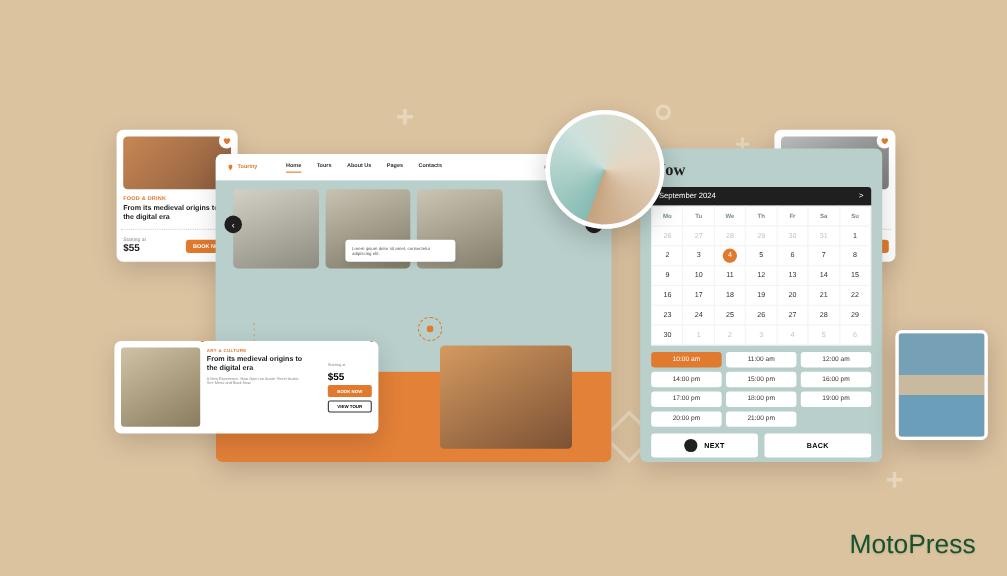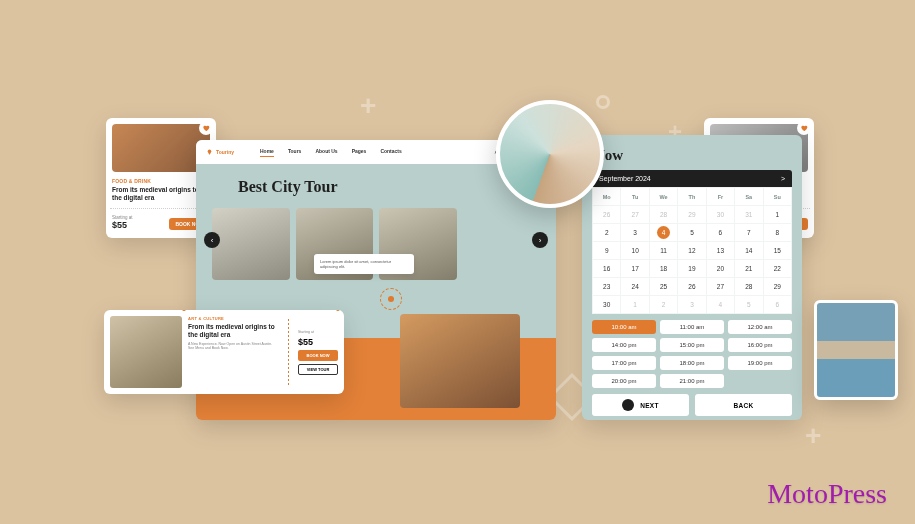--- a/index.html
+++ b/index.html
@@ -100,21 +100,21 @@
 .calendar .act{flex:1;background:#fff;border-radius:3px;padding:5px 0;font-size:6.5px;font-weight:700;letter-spacing:.3px;display:flex;align-items:center;justify-content:center;gap:6px;}
 .calendar .act .dot{width:12px;height:12px;border-radius:50%;background:#1f1f1f;display:inline-block;}
 
 
 .circle-photo { position:absolute; left:496px; top:100px; width:108px; height:108px; border-radius:50%; border:4px solid #fff; background: conic-gradient(from 200deg,#86bcb4,#cde1dc,#e6d6c1,#c6a37e); box-shadow: 0 8px 24px rgba(0,0,0,.2); z-index:5;}
 
 
 .photo-card { left: 814px; top: 300px; width: 84px; height: 100px; border:3px solid #fff; background: linear-gradient(180deg,#76a0b6 0 40%,#c9b99e 40% 60%,#6b9fb9 60% 100%); box-shadow: 0 8px 24px rgba(0,0,0,.2);}
 
 
-.moto { position:absolute; right:28px; bottom:14px; font-family: Liberation Serif, serif; font-size:28px; color:#a21caf; text-shadow: 0 1px 2px rgba(0,0,0,.15);}
+.moto { position:absolute; right:28px; bottom:14px; font-family: Liberation Sans, sans-serif; font-size:24px; color:#14532d; text-shadow: 0 1px 2px rgba(0,0,0,.15);}
 </style>
 </head>
 <body>
 
 <div class="deco plus1">+</div>
 <div class="deco plus2">+</div>
 <div class="deco plus3">+</div>
 <div class="deco circle1"></div>
 <div class="deco diam"></div>
 
@@ -168,21 +168,20 @@
     <span class="navlink">Tours</span>
     <span class="navlink">About Us</span>
     <span class="navlink">Pages</span>
     <span class="navlink">Contacts</span>
     <div class="right">
       <span style="font-size:7px;">⌕</span>
       <span class="book-btn">BOOK NOW</span>
     </div>
   </div>
 
-  <h1>Best City Tour</h1>
 
   <div class="gallery">
     <div class="gnav l">‹</div>
     <div class="gal-img"></div>
     <div class="gal-img"></div>
     <div class="gal-img"></div>
     <div class="gal-img"></div>
     <div class="gnav r">›</div>
     <div class="caption">Lorem ipsum dolor sit amet, consectetur adipiscing elit.</div>
   </div>

